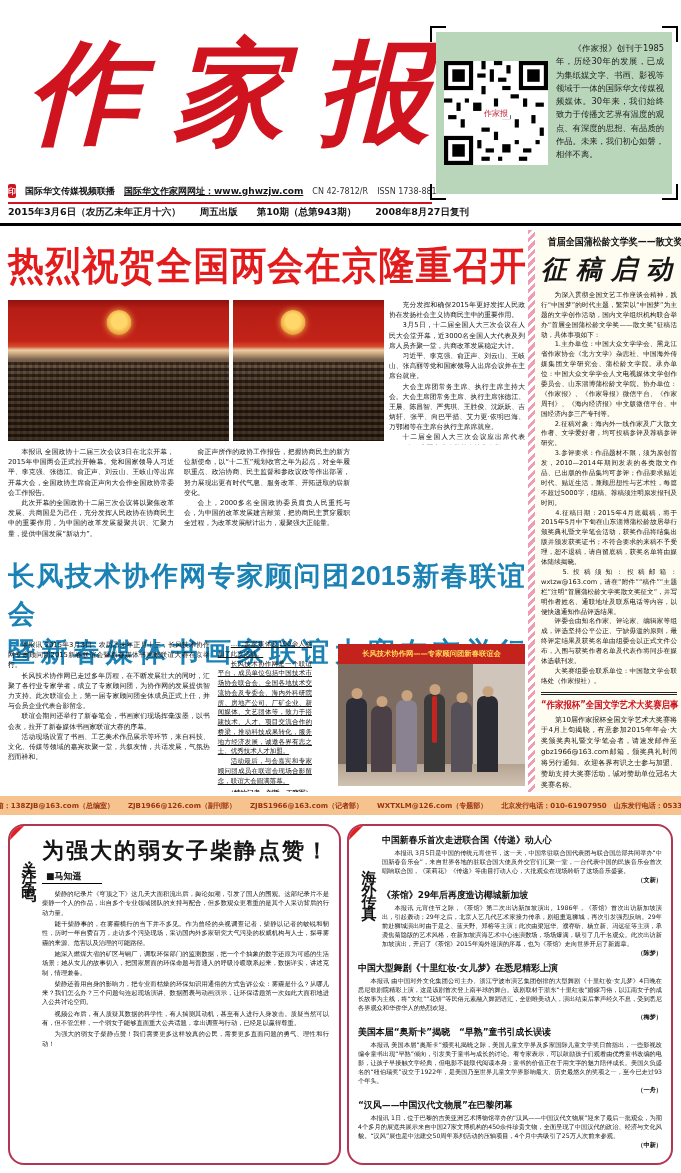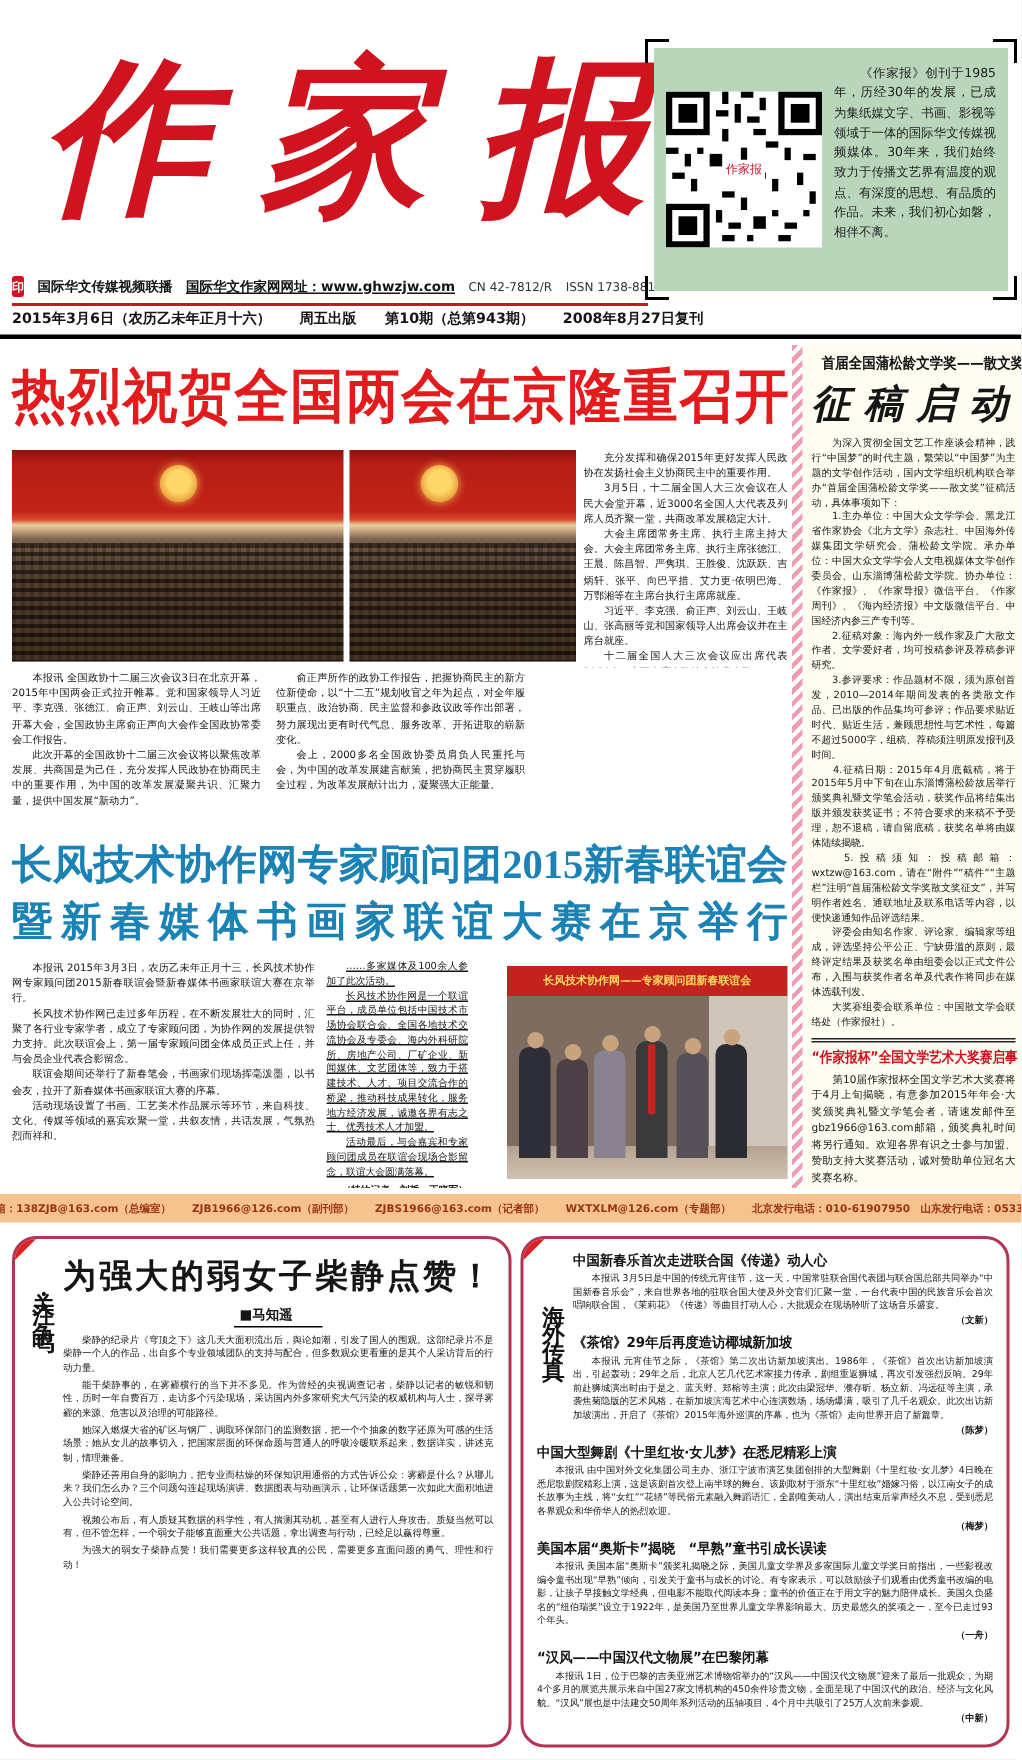--- a/index.html
+++ b/index.html
@@ -83,21 +83,21 @@
   .sb-big { font-family:"DejaVu Serif","Liberation Serif",serif; font-style:italic; font-weight:bold;
     font-size:26px; letter-spacing:9px; text-align:left; margin:3px 0 4px; white-space:nowrap; }
   .sb-paras p { font-size:6.6px; line-height:1.5; text-align:justify; text-indent:0; }
   .sb-divider { border-top:3px double #222; margin:5px 0 4px; }
   .sb-award-head { color:#cf1420; font-weight:bold; font-size:9.8px; white-space:nowrap;
     transform:scaleX(.86); transform-origin:left center; margin-bottom:3px; }
   .sb-award-body { font-size:7px; line-height:1.55; text-align:justify; text-indent:2em; }
 
   
   .second-headline { left:8px; top:557px; width:517px; color:#1a82b4;
-    font-family:Liberation Serif, serif; font-weight:bold; }
+    font-family:Liberation Sans, sans-serif; font-weight:bold; }
   .second-headline .l1, .second-headline .l2 {
     font-size:27px; line-height:38px; text-align:justify; text-align-last:justify; }
   .story2 { left:8px; top:640px; width:517px; height:152px; display:flex; gap:8px; overflow:hidden; }
   .s2-left { width:214px; }
   .s2-mid  { width:100px;text-decoration:underline; }
   .s2-mid p { font-size:6.5px; }
   .s2-byline { font-size:6.5px; text-align:right; margin-top:3px; font-weight:bold; }
   .s2-photo { width:187px; height:142px; position:relative; margin-top:4px; flex:none;
     background:linear-gradient(90deg,#7d6c5f 0 72%,#cfc5ba 72% 100%),#7d6c5f; overflow:hidden;margin-left:18px; }
   .s2-photo .floor { position:absolute; left:0; right:0; bottom:0; height:22px;
@@ -121,21 +121,21 @@
   .left-box  { left:8px;  top:824px; width:333px; height:341px; padding:8px 10px 8px 32px; }
   .right-box { left:347px; top:824px; width:326px; height:341px; padding:6px 9px 6px 9px; }
   .flag { position:absolute; left:-2px; top:-2px; width:0; height:0;
     border-top:18px solid #e02020; border-right:18px solid transparent; z-index:4; }
   .vtag { position:absolute; writing-mode:vertical-rl; font-weight:bold;
     font-family:"DejaVu Serif","Liberation Serif",serif; }
   .vtag-left { left:9px; top:24px; font-size:15px; letter-spacing:5px; }
   .vtag-right { left:10px; top:32px; font-size:15px; letter-spacing:12px; }
   .lb-head { font-family:"DejaVu Serif","Liberation Serif",serif; font-weight:bold;
     font-size:22px; text-align:center; letter-spacing:2px; margin:2px 0 4px; white-space:nowrap; }
-  .lb-byline { text-align:center; font-size:9px; font-weight:bold; margin:2px 0 6px; }
+  .lb-byline { text-align:left; font-size:9px; font-weight:bold; margin:2px 0 6px; }
   .lb-byline span { border-bottom:1px solid #000; padding:0 20px 2px 4px; }
   .lb-body p { font-size:6.3px; line-height:1.48; text-align:justify; text-indent:2em; margin-bottom:2px; }
   .art { margin-bottom:4px; }
   .art.indent { margin-left:24px; }
   .art-title { font-size:9.3px; font-weight:bold; margin:2px 0 2px; white-space:nowrap;
     transform:scaleX(.96); transform-origin:left; }
   .art-body { font-size:6.2px; line-height:1.45; text-align:justify; text-indent:2em; }
   .art-sign { font-size:6.2px; text-align:right; font-weight:bold; }
 
   svg { display:block; }
@@ -218,22 +218,22 @@
   </div>
 
   <div class="abs main-headline">热烈祝贺全国两会在京隆重召开</div>
 
   <div class="abs photo-hall ph-left"></div>
   <div class="abs photo-hall ph-right"></div>
 
   <div class="abs side-col body-text">
     <p>充分发挥和确保2015年更好发挥人民政协在发扬社会主义协商民主中的重要作用。</p>
     <p>3月5日，十二届全国人大三次会议在人民大会堂开幕，近3000名全国人大代表及列席人员齐聚一堂，共商改革发展稳定大计。</p>
+    <p>习近平、李克强、俞正声、刘云山、王岐山、张高丽等党和国家领导人出席会议并在主席台就座。</p>
     <p>大会主席团常务主席、执行主席主持大会。大会主席团常务主席、执行主席张德江、王晨、陈昌智、严隽琪、王胜俊、沈跃跃、吉炳轩、张平、向巴平措、艾力更·依明巴海、万鄂湘等在主席台执行主席席就座。</p>
-    <p>习近平、李克强、俞正声、刘云山、王岐山、张高丽等党和国家领导人出席会议并在主席台就座。</p>
     <p>十二届全国人大三次会议应出席代表2964人，实际出席人数符合法定人数。</p>
   </div>
 
   <div class="abs below-cols body-text">
     <div class="col">
       <p>本报讯 全国政协十二届三次会议3日在北京开幕，2015年中国两会正式拉开帷幕。党和国家领导人习近平、李克强、张德江、俞正声、刘云山、王岐山等出席开幕大会，全国政协主席俞正声向大会作全国政协常委会工作报告。</p>
       <p>此次开幕的全国政协十二届三次会议将以聚焦改革发展、共商国是为己任，充分发挥人民政协在协商民主中的重要作用，为中国的改革发展凝聚共识、汇聚力量，提供中国发展“新动力”。</p>
     </div>
     <div class="col">
       <p>俞正声所作的政协工作报告，把握协商民主的新方位新使命，以“十二五”规划收官之年为起点，对全年履职重点、政治协商、民主监督和参政议政等作出部署，努力展现出更有时代气息、服务改革、开拓进取的崭新变化。</p>

